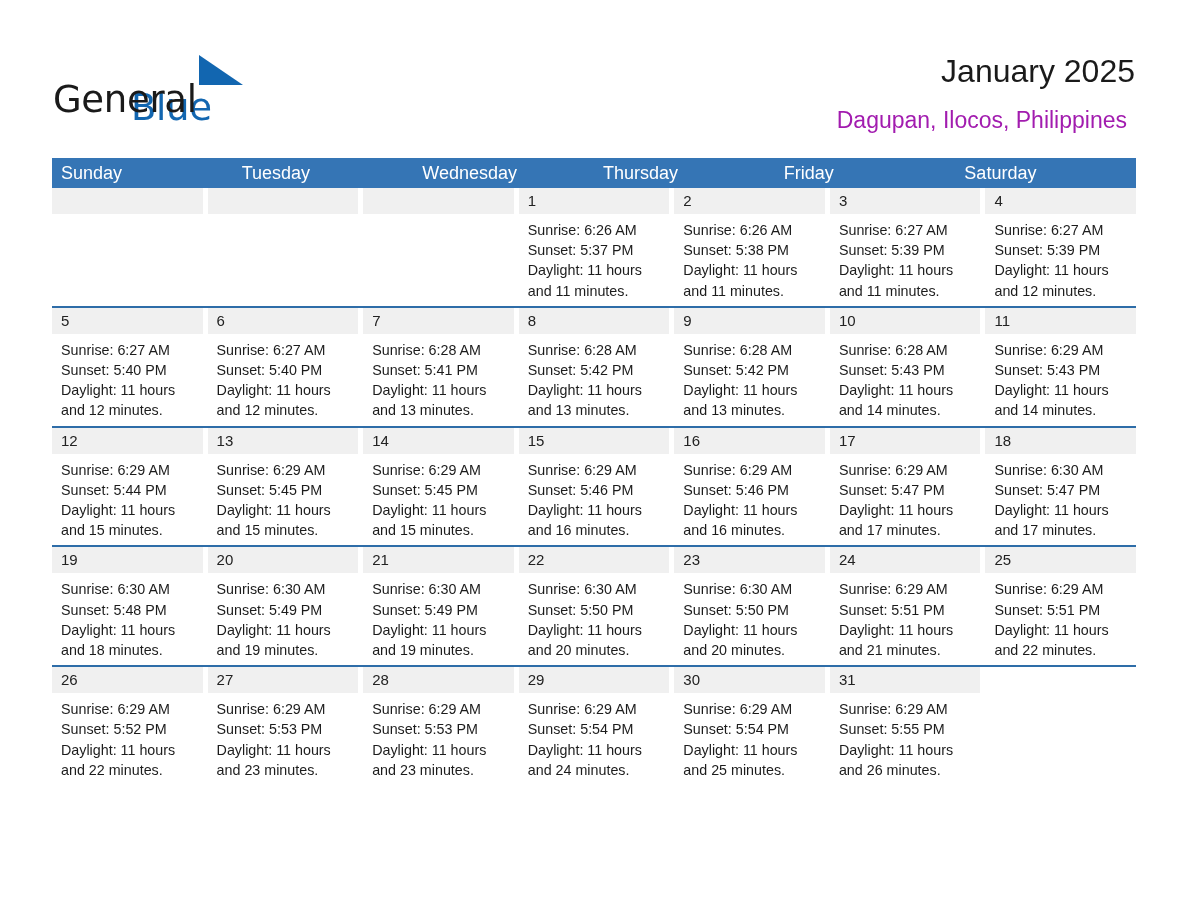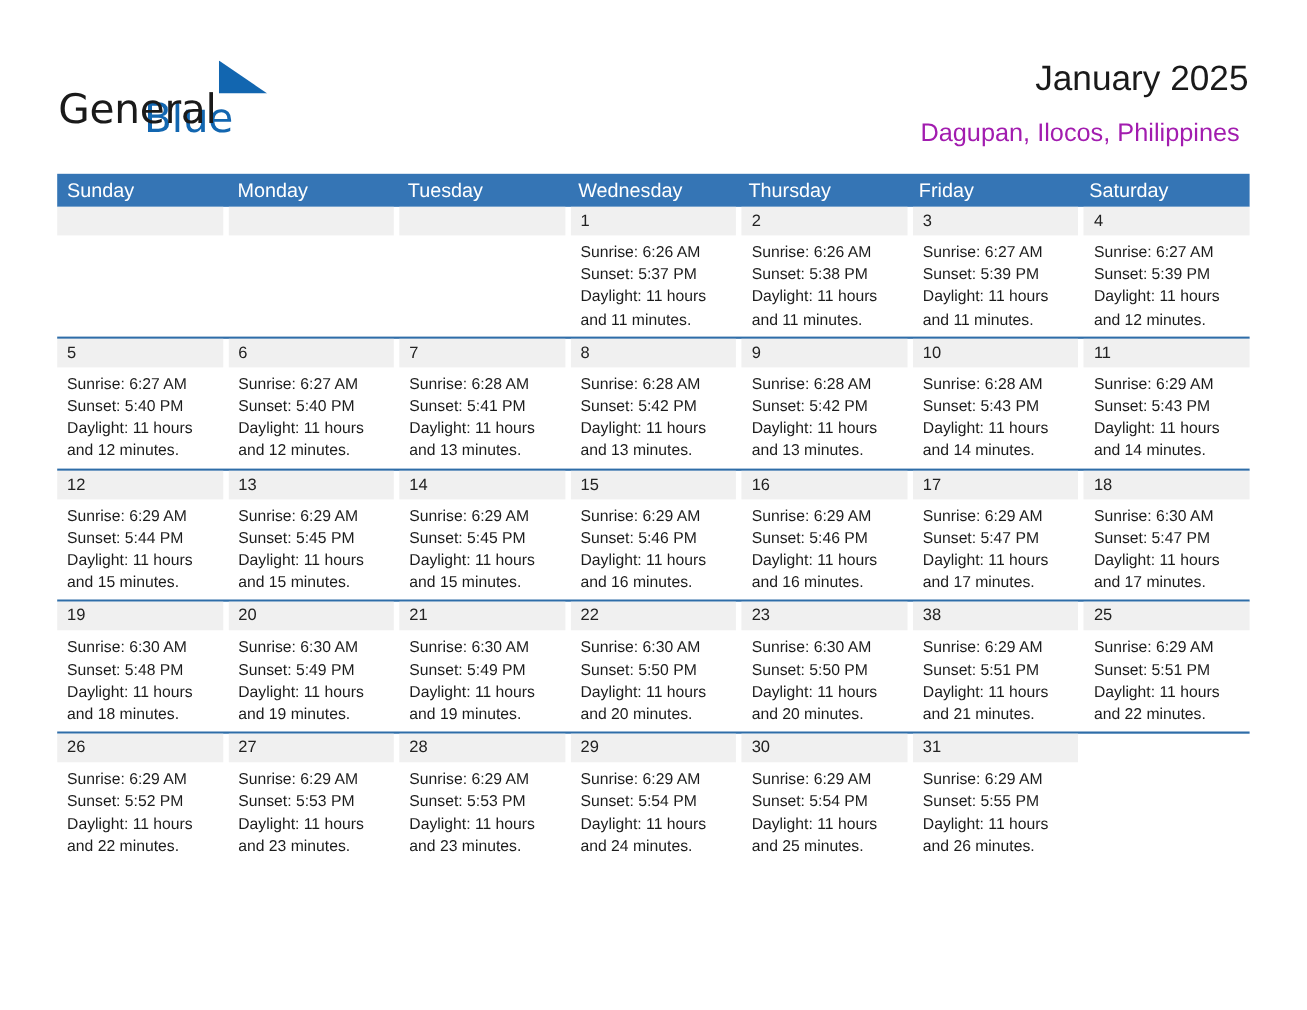--- a/index.html
+++ b/index.html
@@ -168,21 +168,20 @@
     </div>
 
     <div class="title">January 2025</div>
     <div class="subtitle">Dagupan, Ilocos, Philippines</div>
   </div>
 
   <div class="cal">
 
     <div class="weekhead">
       <div class="wh">Sunday</div>
-      <div class="wh">Monday</div>
       <div class="wh">Tuesday</div>
       <div class="wh">Wednesday</div>
       <div class="wh">Thursday</div>
       <div class="wh">Friday</div>
       <div class="wh">Saturday</div>
     </div>
 
     <div id="weeks-container">
         <div class="week first">
           <div class="cell blank empty">
@@ -419,21 +418,21 @@
           <div class="cell">
             <div class="daynum">23</div>
             <div class="info">
               <div>Sunrise: 6:30 AM</div>
               <div>Sunset: 5:50 PM</div>
               <div>Daylight: 11 hours</div>
               <div>and 20 minutes.</div>
             </div>
           </div>
           <div class="cell">
-            <div class="daynum">38</div>
+            <div class="daynum">24</div>
             <div class="info">
               <div>Sunrise: 6:29 AM</div>
               <div>Sunset: 5:51 PM</div>
               <div>Daylight: 11 hours</div>
               <div>and 21 minutes.</div>
             </div>
           </div>
           <div class="cell">
             <div class="daynum">25</div>
             <div class="info">

